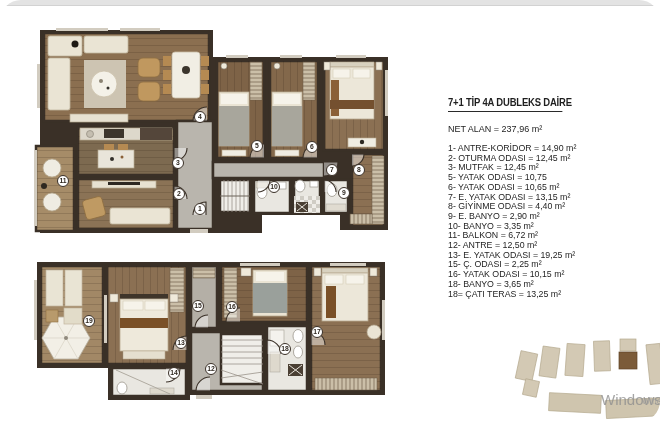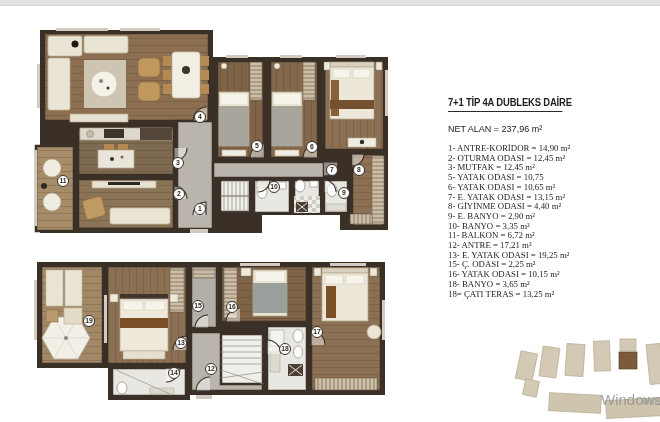--- a/index.html
+++ b/index.html
@@ -1,30 +1,30 @@
 <!DOCTYPE html>
 <html><head>
 <meta charset="utf-8">
 <style>
   html,body{margin:0;padding:0;background:#fff;}
   .stage{position:relative;width:660px;height:422px;background:#ffffff;overflow:hidden;
-         font-family:"Liberation Sans",sans-serif;color:#262626;}
+         font-family:"Liberation Sans",sans-serif;color:#262626;border-radius:21px;}
   .topstrip{position:absolute;left:0;top:0;width:660px;height:5px;background:#e3e3e3;border-bottom:1px solid #d2d2d2;}
   svg{position:absolute;left:0;top:0;}
   .marker-layer{position:absolute;left:0;top:0;width:660px;height:422px;pointer-events:none;}
   .marker{position:absolute;width:12px;height:12px;border-radius:50%;background:#fff;
           border:1.2px solid #3a3027;box-sizing:border-box;display:flex;align-items:center;
           justify-content:center;font-size:6.8px;font-weight:bold;color:#2e271f;line-height:1;}
   .panel{position:absolute;left:448px;top:96px;width:210px;}
   .panel-title{font-size:11px;font-weight:bold;letter-spacing:-0.2px;color:#1f1f1f;
                transform:scaleX(0.86);transform-origin:left top;white-space:nowrap;
                border-bottom:1.4px solid #2a2a2a;padding-bottom:3px;width:133px;}
   .summary{margin-top:12px;font-size:9px;line-height:11px;color:#242424;white-space:nowrap;}
   .rooms{list-style:none;margin:9px 0 0 0;padding:0;font-size:8.8px;line-height:9.7px;
-         color:#242424;white-space:nowrap;font-family:Liberation Serif, serif;}
+         color:#242424;white-space:nowrap;}
   .wm1{position:absolute;left:601px;top:391px;font-size:15px;color:#8f8f8f;opacity:0.8;white-space:nowrap;}
   .wm2{position:absolute;left:606px;top:396px;font-size:8.5px;color:#9b9b9b;opacity:0.85;white-space:nowrap;margin-left:36px;}
 </style>
 </head>
 <body>
 
 <div class="stage">
   <div class="topstrip"></div>
 
   <svg width="660" height="422" viewBox="0 0 660 422">
@@ -362,21 +362,21 @@
         <li>1- ANTRE-KORİDOR  = 14,90 m²</li>
         <li>2- OTURMA ODASI = 12,45 m²</li>
         <li>3- MUTFAK = 12,45 m²</li>
         <li>5- YATAK ODASI = 10,75</li>
         <li>6- YATAK ODASI = 10,65 m²</li>
         <li>7- E. YATAK ODASI = 13,15 m²</li>
         <li>8- GİYİNME ODASI = 4,40 m²</li>
         <li>9- E. BANYO = 2,90 m²</li>
         <li>10- BANYO = 3,35 m²</li>
         <li>11- BALKON = 6,72 m²</li>
-        <li>12- ANTRE = 17,21 m²</li>
+        <li>12- ANTRE = 12,50 m²</li>
         <li>13- E. YATAK ODASI = 19,25 m²</li>
         <li>15- Ç. ODASI = 2,25 m²</li>
         <li>16- YATAK ODASI = 10,15 m²</li>
         <li>18- BANYO = 3,65 m²</li>
         <li>18= ÇATI TERAS = 13,25 m²</li>
       </ul>
   </div>
 
   <div class="wm1">Windows</div>
   <div class="wm2">Windows'u</div>

